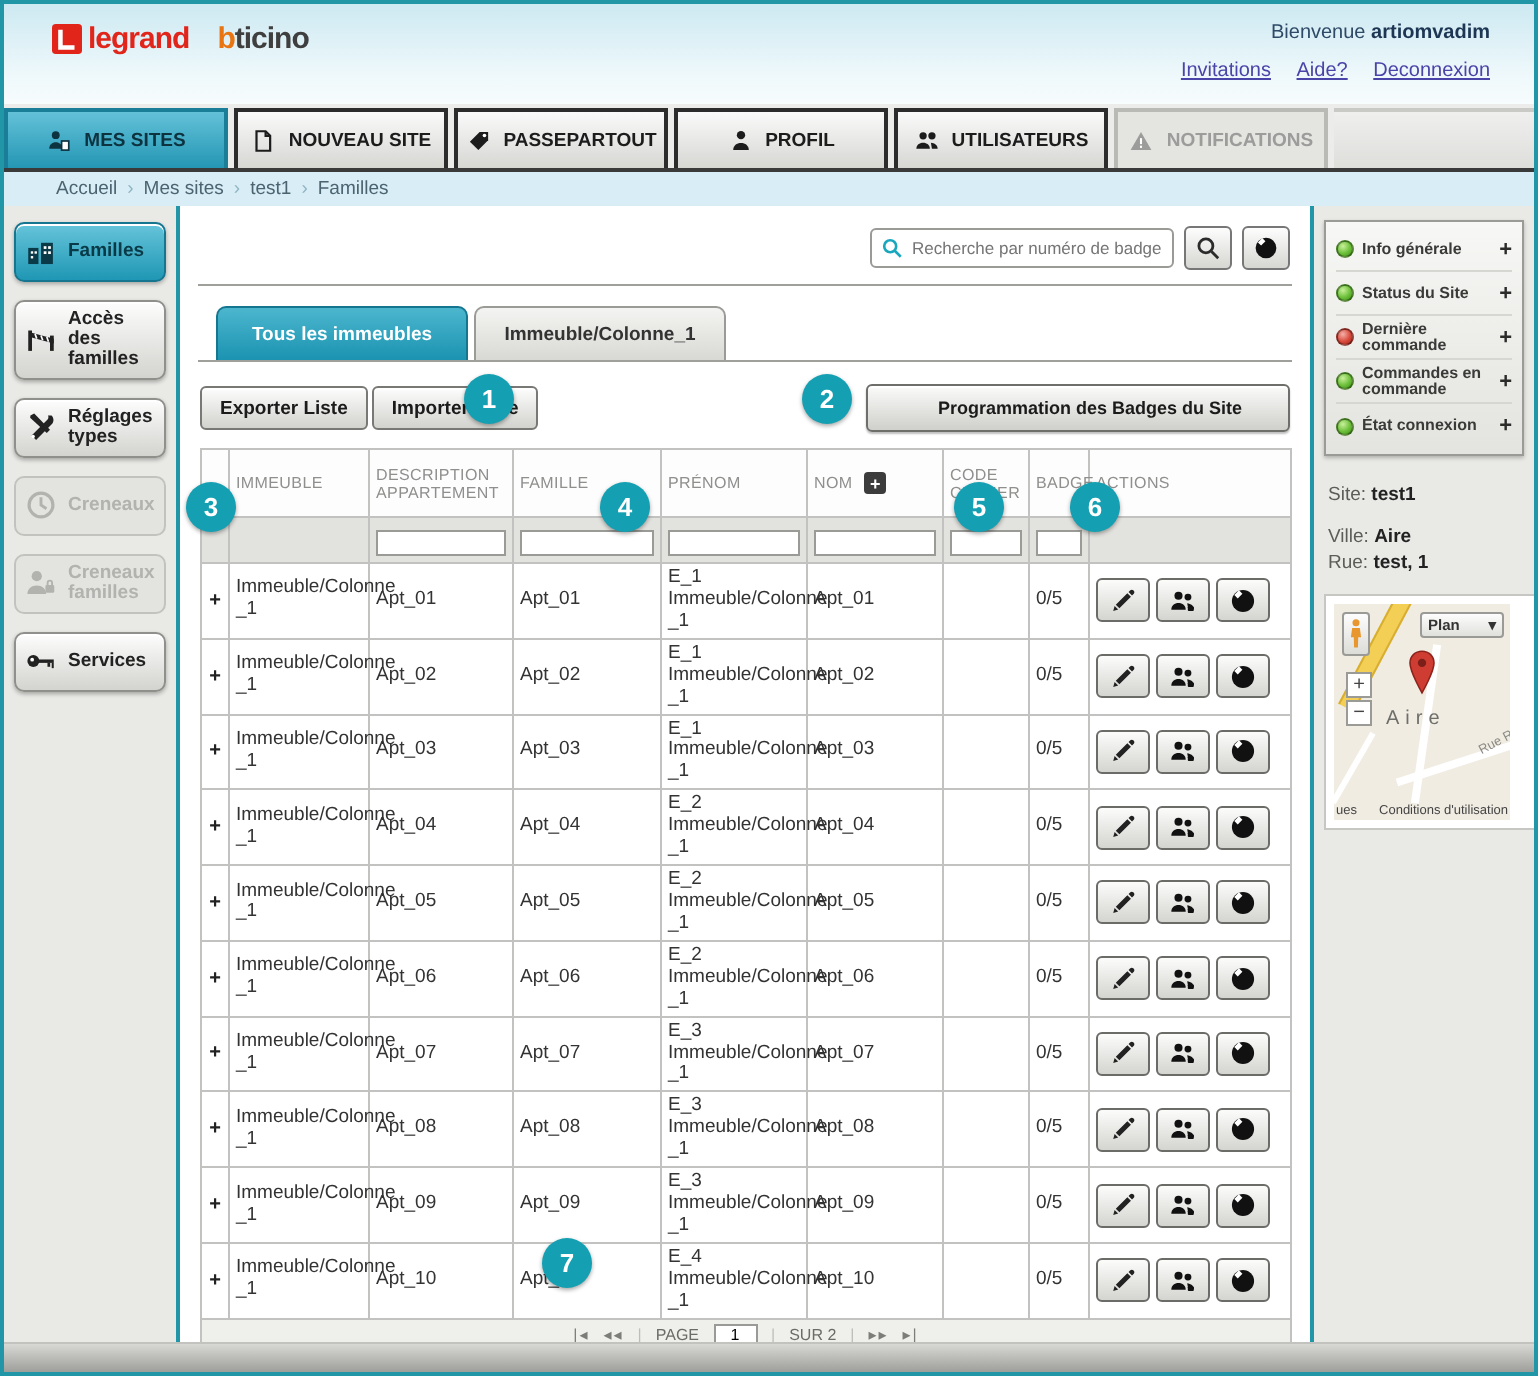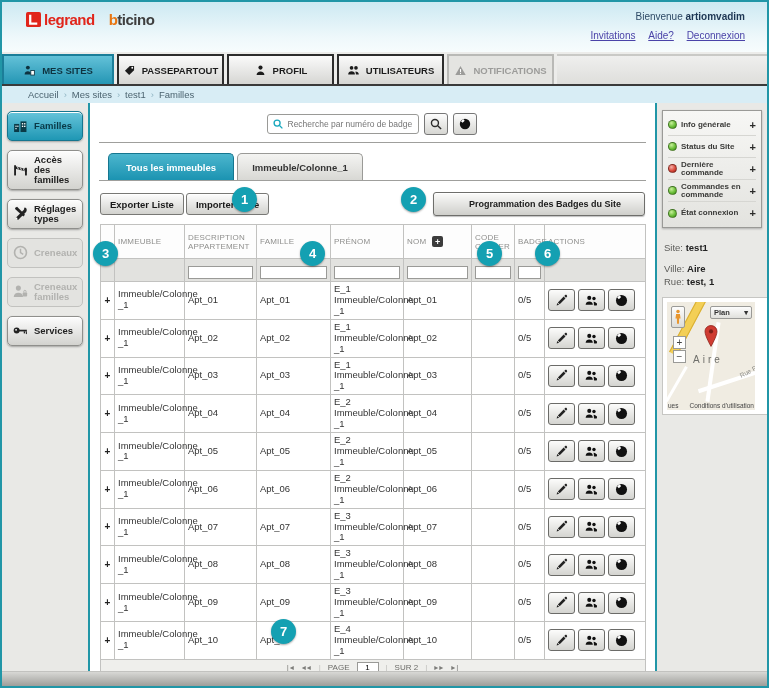--- a/index.html
+++ b/index.html
@@ -48,21 +48,21 @@
   
   .side-btn { width:76px; min-height:30px; margin:0 auto 9px auto; border:1px solid #8f8f8c; border-radius:5px;
               background:linear-gradient(#fdfdfd,#d3d3cf); box-shadow:inset 0 1px 0 #fff, 0 1px 2px rgba(0,0,0,.3);
               display:flex; align-items:center; gap:5px; padding:4px 4px; cursor:pointer;
               font-size:9.5px; font-weight:bold; color:#222; line-height:1.05; }
   .side-btn svg { width:17px; height:17px; flex:0 0 auto; }
   .side-btn.active { background:linear-gradient(#66c4da,#1f97b4); border-color:#16768f; color:#0a3a47; }
   .side-btn.disabled { background:#e3e3e0; border-color:#c2c2bf; color:#b2b2af; box-shadow:none; cursor:default; }
 
   
-  .search-row { display:flex; justify-content:center; align-items:center; gap:5px; padding:6px 2px 7px 0; }
+  .search-row { display:flex; justify-content:flex-end; align-items:center; gap:5px; padding:6px 2px 7px 0; }
   .search-box { width:152px; height:20px; border:1px solid #9a9a97; border-radius:3px; background:#fff;
                 display:flex; align-items:center; padding:0 4px; gap:4px; }
   .search-box svg { width:12px; height:12px; flex:0 0 auto; }
   .search-box input { border:none; outline:none; flex:1; font-size:8.5px; color:#555; min-width:0;
                       font-family:"Liberation Sans", sans-serif; }
   .sq-btn { width:24px; height:22px; border:1px solid #777; border-radius:3px;
             background:linear-gradient(#fdfdfd,#d6d6d2); display:flex; align-items:center; justify-content:center; cursor:pointer; }
   .sq-btn svg { width:14px; height:14px; }
   .hline { border-bottom:1px solid #9f9f9c; margin:0 1px; }
 
@@ -187,20 +187,27 @@
   </div>
 
   <div class="navbar">
     <div class="navtab active">
         <svg viewBox="0 0 20 20">
           <circle cx="7.5" cy="5.5" r="3" fill="currentColor"></circle>
           <path d="M2.5 16c0-3.2 2.3-5 5-5s5 1.8 5 5z" fill="currentColor"></path>
           <rect x="12" y="10" width="5.5" height="7" fill="#fff" stroke="currentColor" stroke-width="1.3"></rect>
         </svg>
         <span>MES SITES</span>
+      </div>
+      <div class="navtab">
+        <svg viewBox="0 0 20 20">
+          <path d="M5 2.5h7l3.5 3.5v11.5H5z" fill="none" stroke="currentColor" stroke-width="1.7"></path>
+          <path d="M12 2.5V6h3.5" fill="none" stroke="currentColor" stroke-width="1.7"></path>
+        </svg>
+        <span>NOUVEAU SITE</span>
       </div>
       <div class="navtab">
         <svg viewBox="0 0 20 20">
           <path d="M10.5 3h6.5v6.5L9.5 17 3 10.5z" fill="currentColor"></path>
           <circle cx="14.2" cy="5.8" r="1.4" fill="#fff"></circle>
         </svg>
         <span>PASSEPARTOUT</span>
       </div>
       <div class="navtab">
         <svg viewBox="0 0 20 20">

